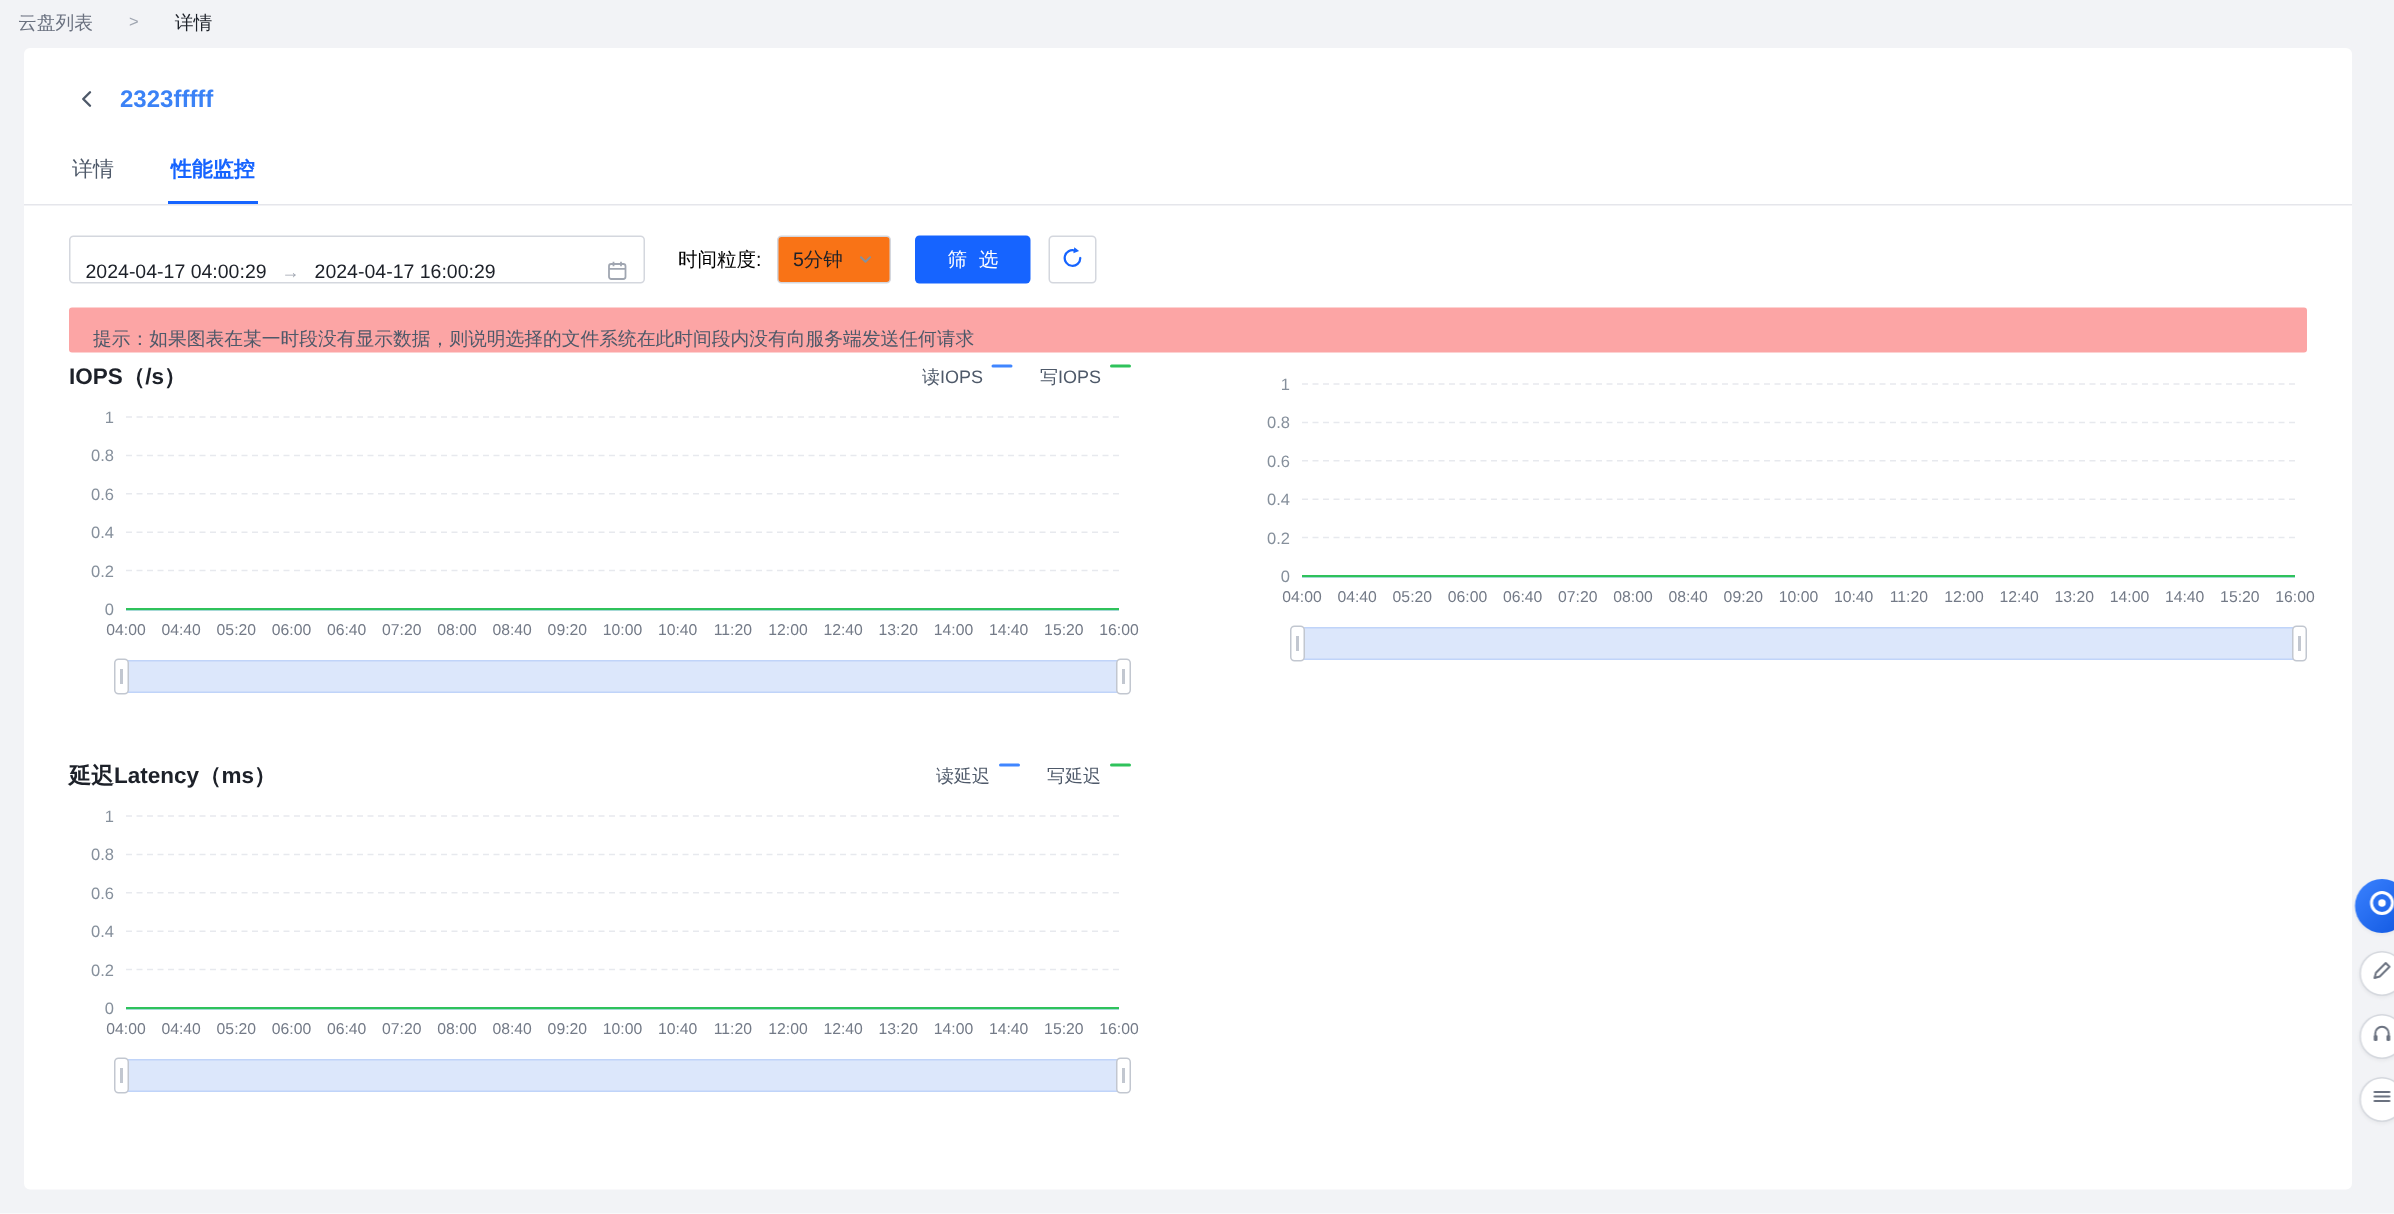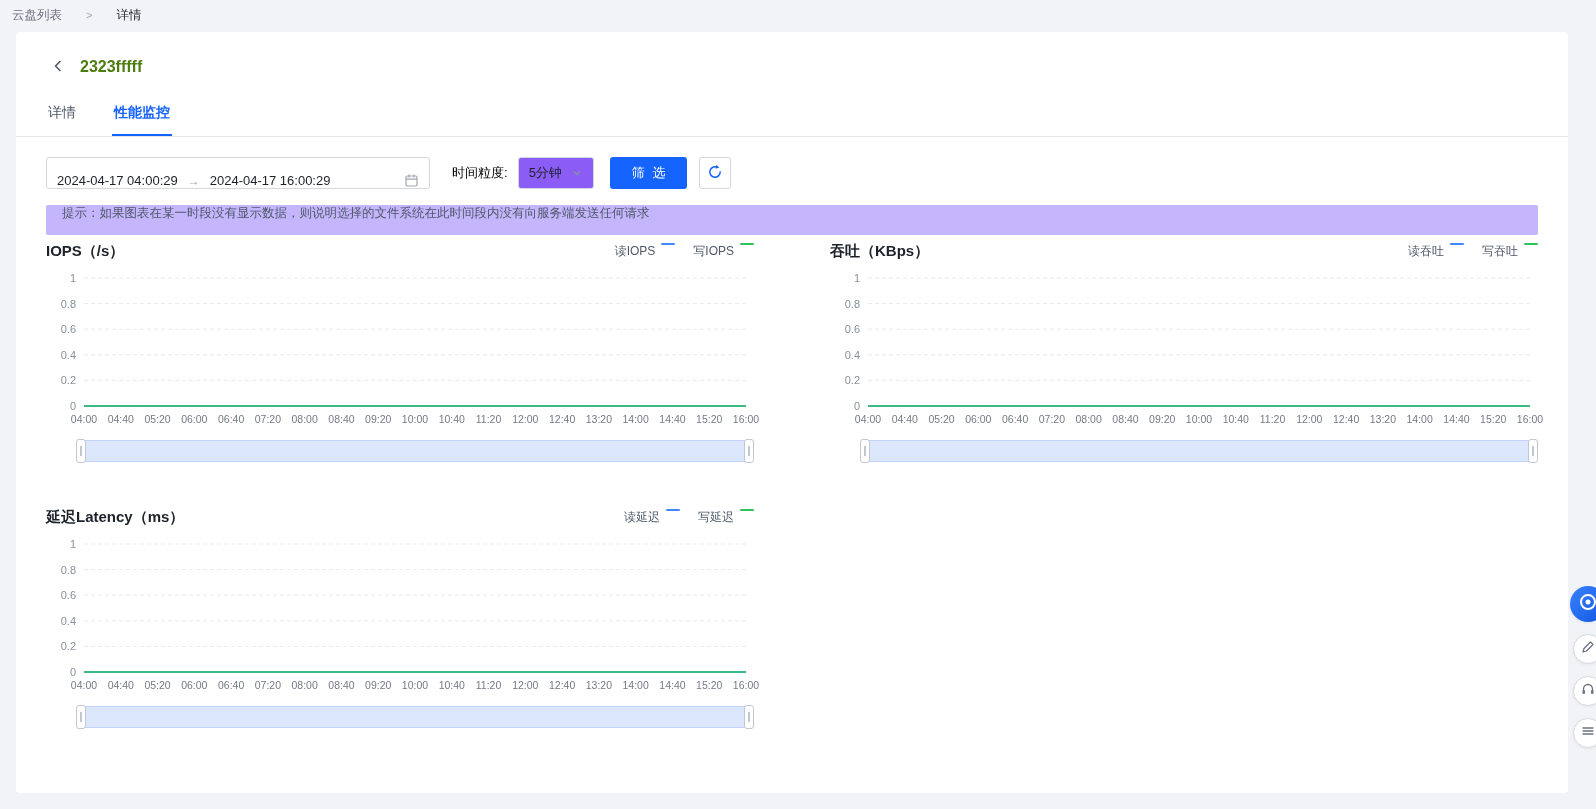--- a/index.html
+++ b/index.html
@@ -27,21 +27,21 @@
     padding: 22px 30px 0 30px;
   }
 
   
   .title-row { display: flex; align-items: center; gap: 10px; height: 26px; }
   .back-btn {
     width: 24px; height: 24px; border-radius: 50%;
     border: none; background: transparent;
     display: flex; align-items: center; justify-content: center; cursor: pointer;
   }
-  .page-title { font-size: 16px; font-weight: bold; color: #4d7c0f; }
+  .page-title { font-size: 16px; font-weight: bold; color: #3b82f6; }
 
   
   .tabs-row {
     margin: 24px -30px 0 -30px; padding: 0 30px;
     display: flex; gap: 34px;
     border-bottom: 1px solid #e5e6eb;
   }
   .tab {
     font-size: 14px; color: #4e5969; padding: 0 2px 12px 2px;
     cursor: pointer; border-bottom: 2px solid transparent;
@@ -54,39 +54,39 @@
     display: flex; align-items: flex-end; gap: 10px;
     width: 384px; height: 32px; padding: 0 10px;
     border: 1px solid #d4d7de; border-radius: 3px;
     font-size: 13px; color: #1d2129; background: #fff; cursor: pointer;
   }
   .date-arrow { color: #a0a6b1; font-size: 12px; }
   .calendar-wrap { margin-left: auto; display: flex; align-items: center; }
   .granularity-label { margin-left: 22px; font-size: 13px; color: #000000; }
   .select-box {
     margin-left: 10px; height: 32px; min-width: 76px; padding: 0 10px;
-    border: 1px solid #d4d7de; border-radius: 3px; background: #8b5cf6;
+    border: 1px solid #d4d7de; border-radius: 3px; background: #f97316;
     display: flex; align-items: center; gap: 10px;
     font-size: 13px; color: #1d2129; cursor: pointer;
   }
   .filter-btn {
     margin-left: 16px; height: 32px; padding: 0 22px;
     background: #1664ff; color: #fff; border: none; border-radius: 3px;
     font-size: 13px; cursor: pointer; font-family: Liberation Mono, monospace;
   }
   .refresh-btn {
     margin-left: 12px; width: 32px; height: 32px;
     border: 1px solid #d4d7de; border-radius: 3px; background: #fff;
     display: flex; align-items: center; justify-content: center; cursor: pointer;
   }
 
   
   .tip-bar {
     margin-top: 16px; height: 30px; border-radius: 2px;
-    background: #c4b5fd; display: flex; align-items: flex-start;
+    background: #fca5a5; display: flex; align-items: flex-end;
     padding: 0 16px; font-size: 12.5px; color: #4e5969;
   }
 
   
   .charts {
     margin-top: 5px;
     display: grid; grid-template-columns: 708px 708px;
     column-gap: 76px; row-gap: 44px;
   }
   .chart-head { display: flex; justify-content: space-between; align-items: center; height: 22px; }
@@ -247,33 +247,20 @@
             <polyline points="38,136 74.77777777777777,136 111.55555555555556,136 148.33333333333331,136 185.11111111111111,136 221.88888888888889,136 258.66666666666663,136 295.44444444444446,136 332.22222222222223,136 369,136 405.77777777777777,136 442.55555555555554,136 479.3333333333333,136 516.1111111111111,136 552.8888888888889,136 589.6666666666666,136 626.4444444444445,136 663.2222222222222,136 700,136" fill="none" stroke="#2fc25b" stroke-width="1.5"></polyline>
           </svg>
         </div>
       <div class="dz">
         <span class="dz-handle dz-left"></span>
         <span class="dz-handle dz-right"></span>
       </div>
     </section>
 
     <section class="chart">
-      <div class="chart-head">
-        <h3 class="chart-title">吞吐（KBps）</h3>
-        <div class="legend">
-            <span class="legend-item">
-              <span>读吞吐</span>
-              <span class="legend-dash" style="background: rgb(64, 134, 255);"></span>
-            </span>
-            <span class="legend-item">
-              <span>写吞吐</span>
-              <span class="legend-dash" style="background: rgb(47, 194, 91);"></span>
-            </span>
-          </div>
-      </div>
       <div class="plot-wrap">
           <svg width="708" height="160">
             <line x1="38" x2="700" y1="136" y2="136" stroke="#dfe2e8" stroke-width="1"></line>
             <text x="30" y="140" text-anchor="end" class="ytick">0</text>
             <line x1="38" x2="700" y1="110.4" y2="110.4" stroke="#e7e9ee" stroke-width="1" stroke-dasharray="4 3"></line>
             <text x="30" y="114.4" text-anchor="end" class="ytick">0.2</text>
             <line x1="38" x2="700" y1="84.8" y2="84.8" stroke="#e7e9ee" stroke-width="1" stroke-dasharray="4 3"></line>
             <text x="30" y="88.8" text-anchor="end" class="ytick">0.4</text>
             <line x1="38" x2="700" y1="59.2" y2="59.2" stroke="#e7e9ee" stroke-width="1" stroke-dasharray="4 3"></line>
             <text x="30" y="63.2" text-anchor="end" class="ytick">0.6</text>

